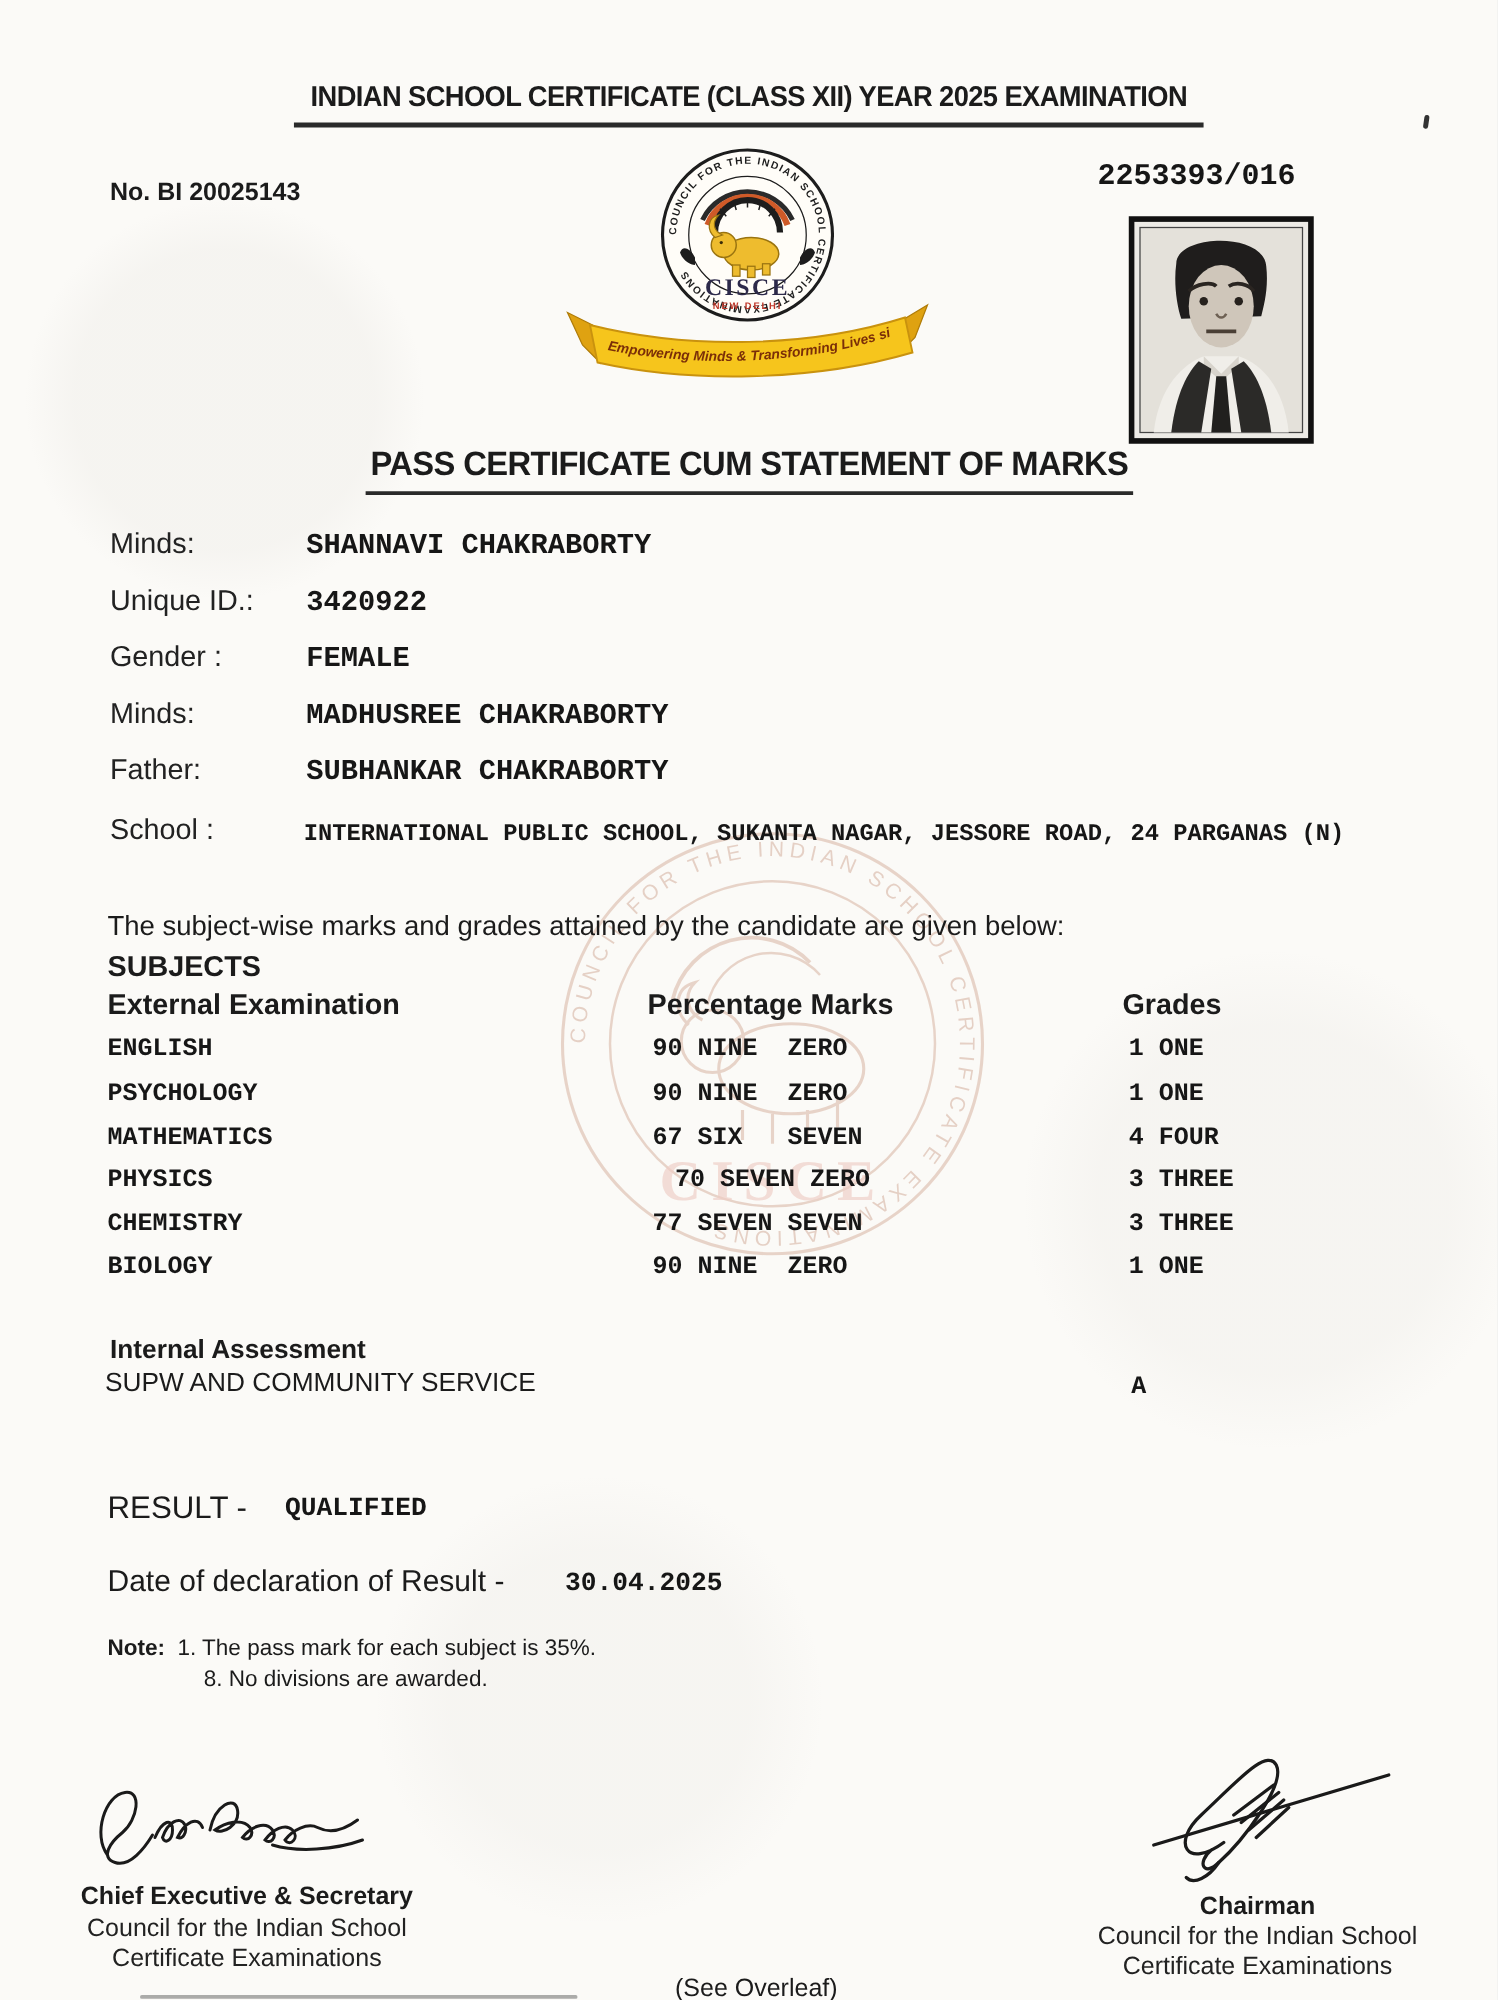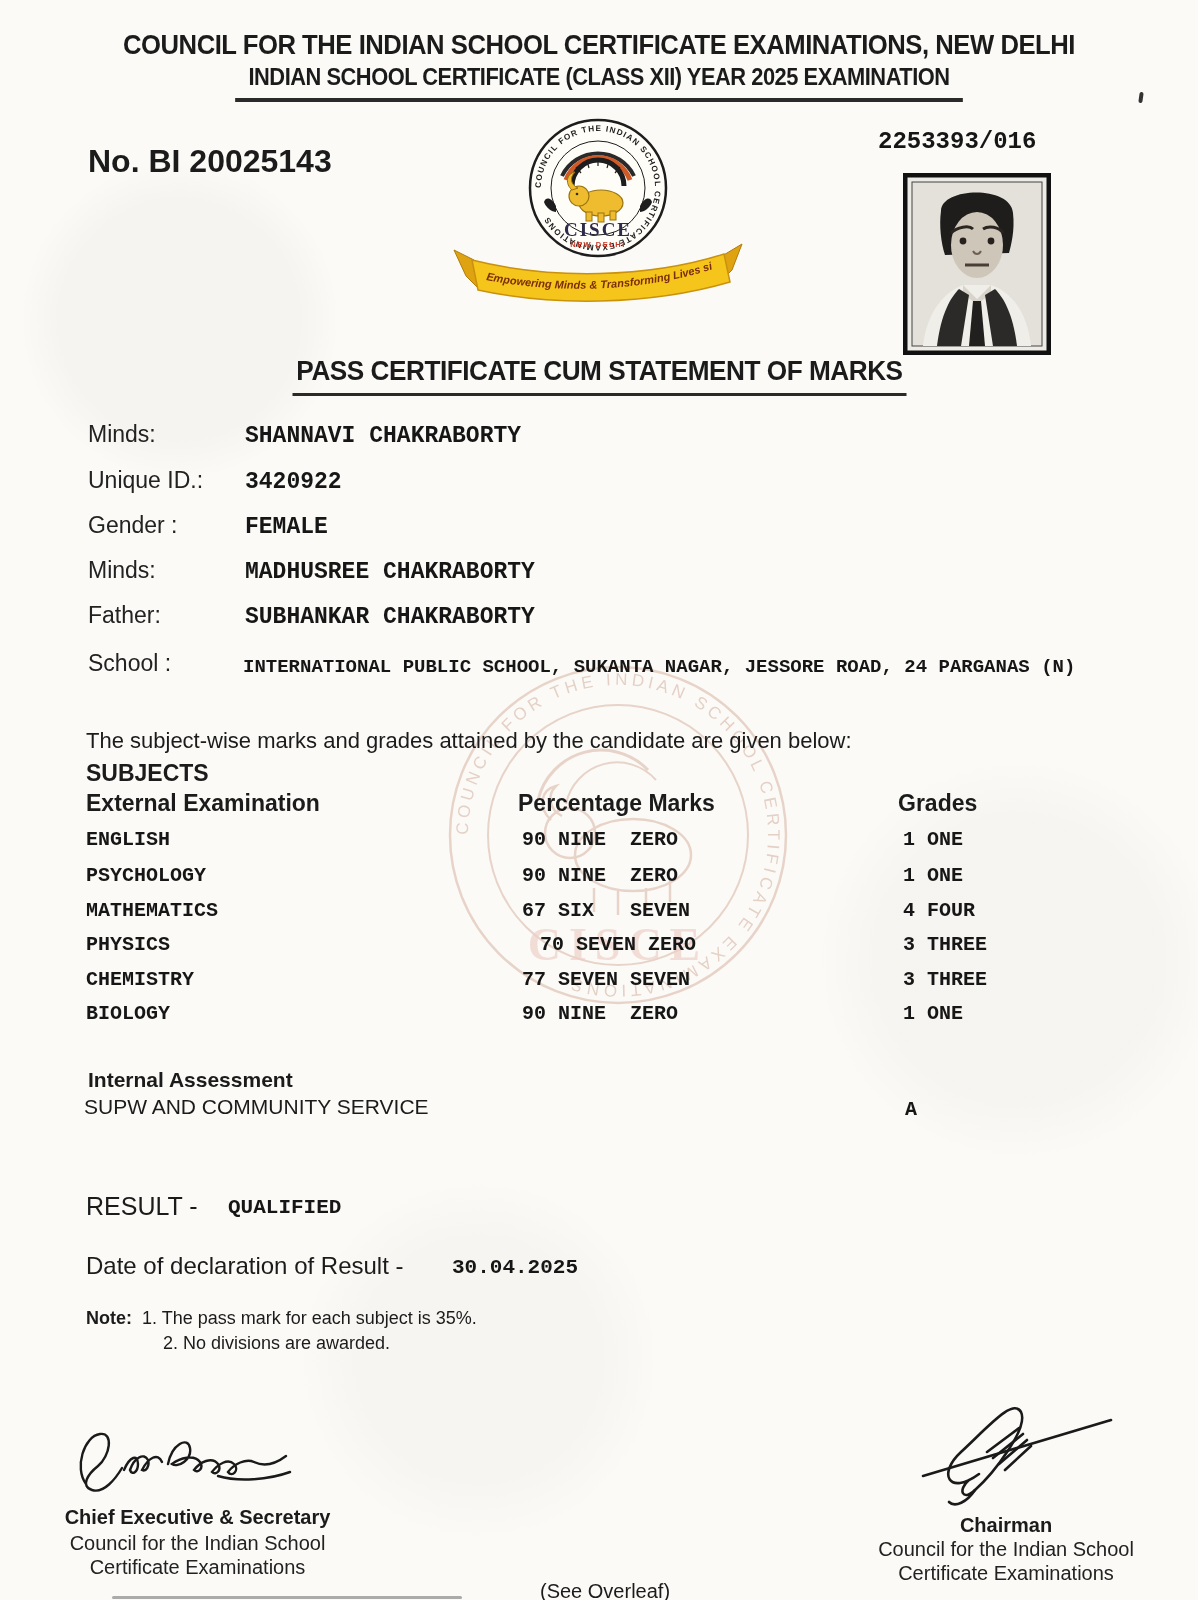--- a/index.html
+++ b/index.html
@@ -53,30 +53,27 @@
       <g fill="none" stroke="#c08468" stroke-width="2.5">
         <ellipse cx="215" cy="235" rx="58" ry="36"></ellipse>
         <circle cx="152" cy="213" r="25"></circle>
         <path d="M133,200 C120,188 122,170 138,166 C128,176 132,190 144,196"></path>
         <path d="M176,268 l0,24 M200,271 l0,24 M228,268 l0,24 M252,258 l0,24"></path>
       </g>
       <text x="200" y="340" text-anchor="middle" font-size="46" font-weight="bold" letter-spacing="8" fill="#d4705c" opacity=".65" font-family="Liberation Serif, serif">CISCE</text>
     </svg>
   </div>
 
-  <div class="abs center-row" style="top:30px;">
-    <div class="hdr1 condensed">COUNCIL FOR THE INDIAN SCHOOL CERTIFICATE EXAMINATIONS, NEW DELHI</div>
-  </div>
   <div class="abs center-row" style="top:64px;">
     <div class="hdr2 condensed">INDIAN SCHOOL CERTIFICATE (CLASS XII) YEAR 2025 EXAMINATION</div>
   </div>
 
   <div class="abs" style="left:1139px; top:92px; width:4px; height:11px; background:#333; border-radius:2px; transform:rotate(8deg);"></div>
 
-  <div class="abs b" style="left:88px; top:143px; font-size:32px;">No. BI 20025143</div>
+  <div class="abs b" style="left:88px; top:143px; font-size:20px;">No. BI 20025143</div>
 
   <div class="abs mono" style="left:878px; top:128px; font-size:24px;">2253393/016</div>
   <div class="abs mono" style="left:910px; top:152px; font-size:24px;margin-top:39px;">026681</div>
 
   <div class="abs" style="left:903px; top:173px; width:148px; height:182px;">
     <svg width="148" height="182" viewBox="0 0 148 182">
       <rect x="2" y="2" width="144" height="178" fill="#edebe6" stroke="#111" stroke-width="5"></rect>
       <rect x="9" y="9" width="130" height="164" fill="#e4e1da" stroke="#444" stroke-width="1"></rect>
       <g>
         <path d="M38,38 C38,14 108,12 110,40 C112,58 108,72 106,80 L42,82 C38,70 36,52 38,38 Z" fill="#1f1d1c"></path>
@@ -194,21 +191,21 @@
   <div class="abs mono" style="left:905px; top:1098px; font-size:20px;">A</div>
 
   <div class="abs" style="left:86px; top:1192px; font-size:25px;">RESULT -</div>
   <div class="abs mono" style="left:228px; top:1196px; font-size:21px;">QUALIFIED</div>
 
   <div class="abs" style="left:86px; top:1252px; font-size:24px;">Date of declaration of Result -</div>
   <div class="abs mono" style="left:452px; top:1256px; font-size:21px;">30.04.2025</div>
 
   <div class="abs b note-t" style="left:86px; top:1308px;">Note:</div>
   <div class="abs note-t" style="left:142px; top:1308px;">1. The pass mark for each subject is 35%.</div>
-  <div class="abs note-t" style="left:163px; top:1333px;">2. No divisions are awarded.</div>
+  <div class="abs note-t" style="left:163px; top:1333px;">8. No divisions are awarded.</div>
 
   <div class="abs" style="left:70px; top:1418px; width:280px; height:88px;" role="img" aria-label="Joseph Emmanuel">
     <svg width="280" height="88" viewBox="0 0 280 88">
       <g fill="none" stroke="#1a1a1a" stroke-width="2.4" stroke-linecap="round">
         <path d="M16,66 C4,50 14,18 30,16 C44,14 40,38 28,48 C18,56 10,68 22,72 C34,76 46,60 52,50"></path>
         <path d="M54,52 C60,38 68,36 68,46 C68,54 62,58 60,52 C64,40 74,34 78,42 C80,48 76,54 72,52 C78,40 88,34 92,44"></path>
         <path d="M98,46 C102,26 118,18 120,30 C122,42 108,50 102,46 C110,40 124,36 130,44 C134,50 128,56 124,52 C130,44 142,38 148,46 C152,52 146,58 142,54 C148,46 158,40 164,46 C170,52 162,60 158,54 C164,46 176,40 184,44 C196,50 208,44 216,38"></path>
         <path d="M148,58 C168,64 198,62 220,54"></path>
       </g>
     </svg>

